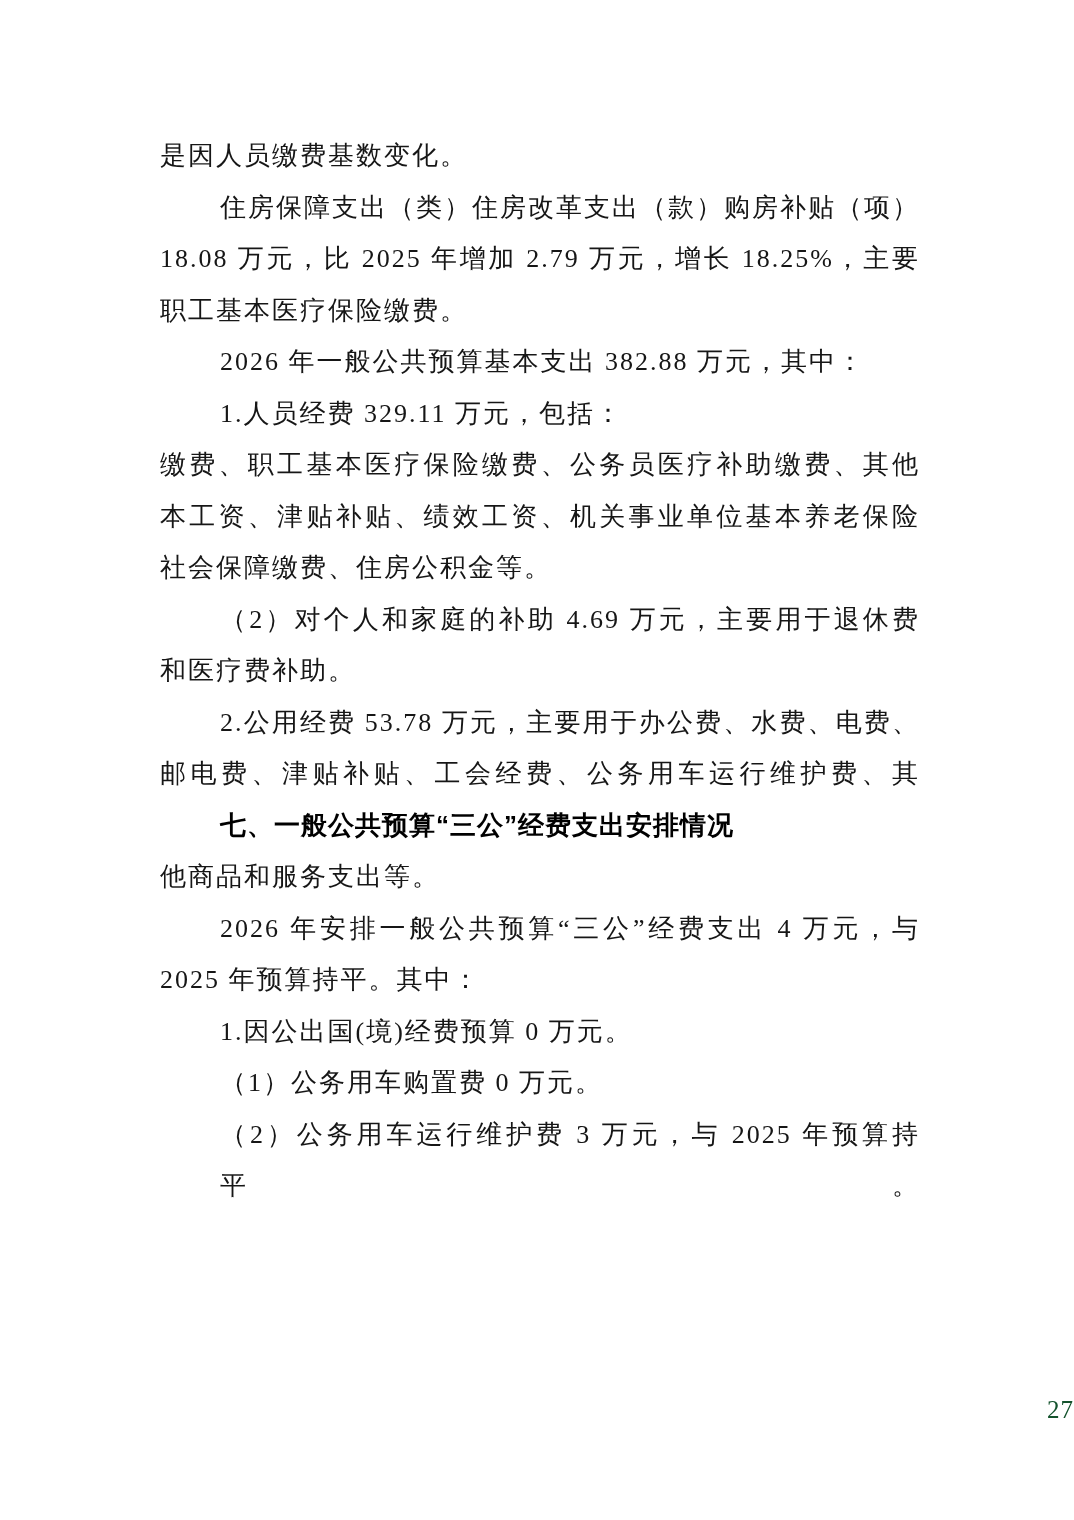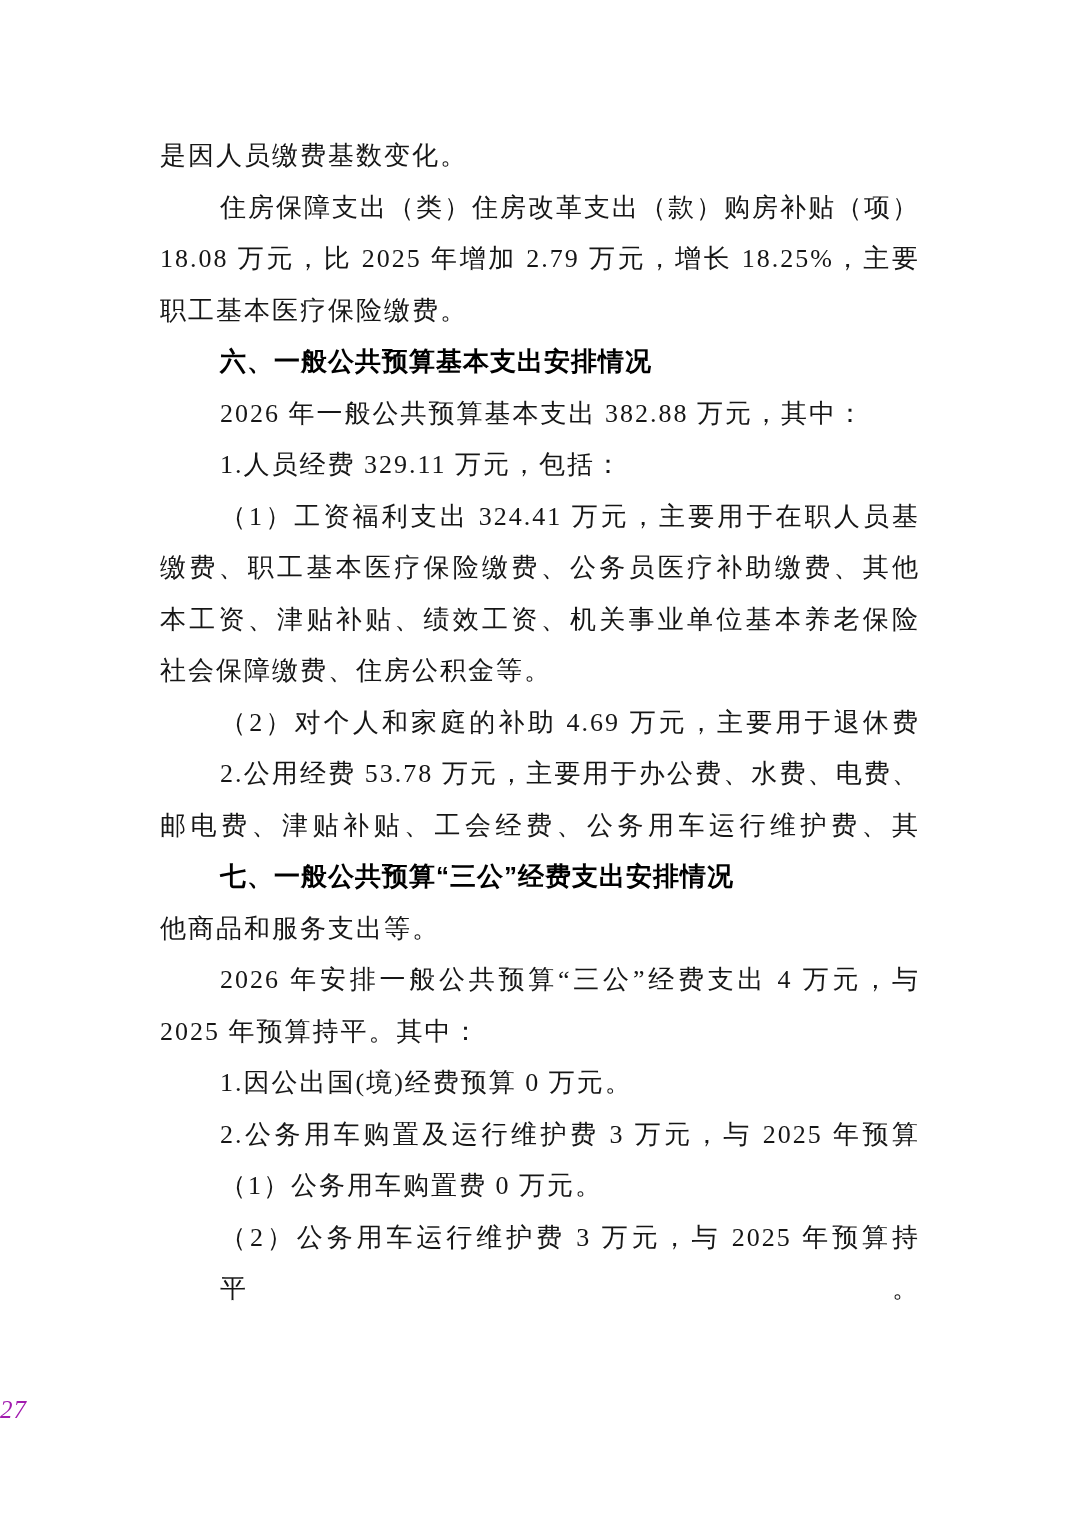--- a/index.html
+++ b/index.html
@@ -36,50 +36,47 @@
     font-family: "Liberation Sans", "DejaVu Sans", sans-serif;
     font-weight: 700;
     letter-spacing: 1px;
     color: #000000;
   }
   .page-number {
     position: absolute;
     left: 0;
     top: 1396px;
     width: 100%;
-    text-align: left;
+    text-align: right;
     font-size: 25px;
     letter-spacing: 1px;
-    color: #a21caf;
+    color: #14532d;
     font-family: "Liberation Serif", "DejaVu Serif", serif;
-    font-style: italic;
   }
 </style>
 </head>
 <body>
 
 <div class="page">
   <div class="doc-body">
       <div class="line">是因人员缴费基数变化。</div>
       <div class="line indent stretch">住房保障支出（类）住房改革支出（款）购房补贴（项）</div>
       <div class="line stretch">18.08 万元，比 2025 年增加 2.79 万元，增长 18.25%，主要</div>
       <div class="line">职工基本医疗保险缴费。</div>
-      <div class="line indent bold">六、一般公共预算基本支出安排情况</div>
       <div class="line indent">2026 年一般公共预算基本支出 382.88 万元，其中：</div>
       <div class="line indent">1.人员经费 329.11 万元，包括：</div>
-      <div class="line indent stretch">（1）工资福利支出 324.41 万元，主要用于在职人员基</div>
       <div class="line stretch">缴费、职工基本医疗保险缴费、公务员医疗补助缴费、其他</div>
       <div class="line stretch">本工资、津贴补贴、绩效工资、机关事业单位基本养老保险</div>
       <div class="line">社会保障缴费、住房公积金等。</div>
       <div class="line indent stretch">（2）对个人和家庭的补助 4.69 万元，主要用于退休费</div>
+      <div class="line">和医疗费补助。</div>
       <div class="line indent stretch">2.公用经费 53.78 万元，主要用于办公费、水费、电费、</div>
       <div class="line stretch">邮电费、津贴补贴、工会经费、公务用车运行维护费、其</div>
       <div class="line indent bold">七、一般公共预算“三公”经费支出安排情况</div>
       <div class="line">他商品和服务支出等。</div>
       <div class="line indent stretch">2026 年安排一般公共预算“三公”经费支出 4 万元，与</div>
       <div class="line">2025 年预算持平。其中：</div>
       <div class="line indent">1.因公出国(境)经费预算 0 万元。</div>
-      <div class="line indent stretch">2.公务用车购置及运行维护费 3 万元，与 2025 年预算</div>
       <div class="line indent">（1）公务用车购置费 0 万元。</div>
       <div class="line indent stretch">（2）公务用车运行维护费 3 万元，与 2025 年预算持平。</div>
     </div>
   <div class="page-number">27</div>
 </div>
 
 </body></html>

